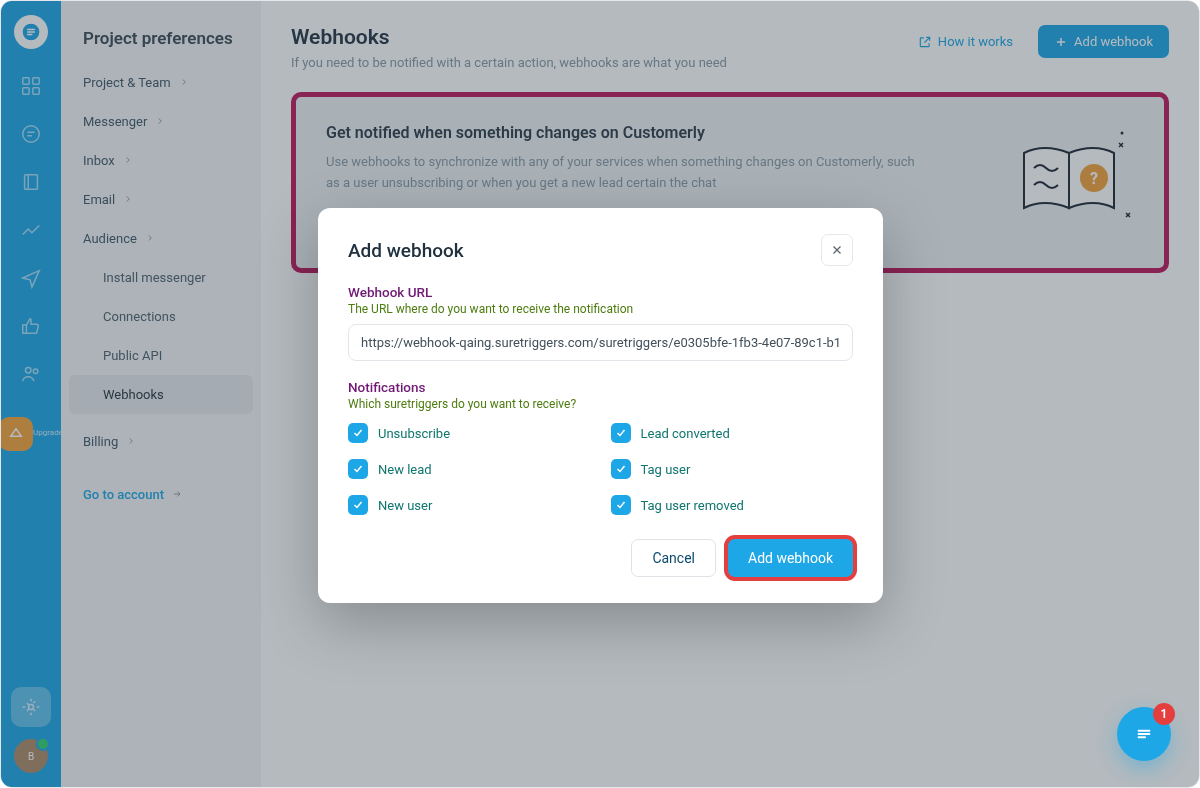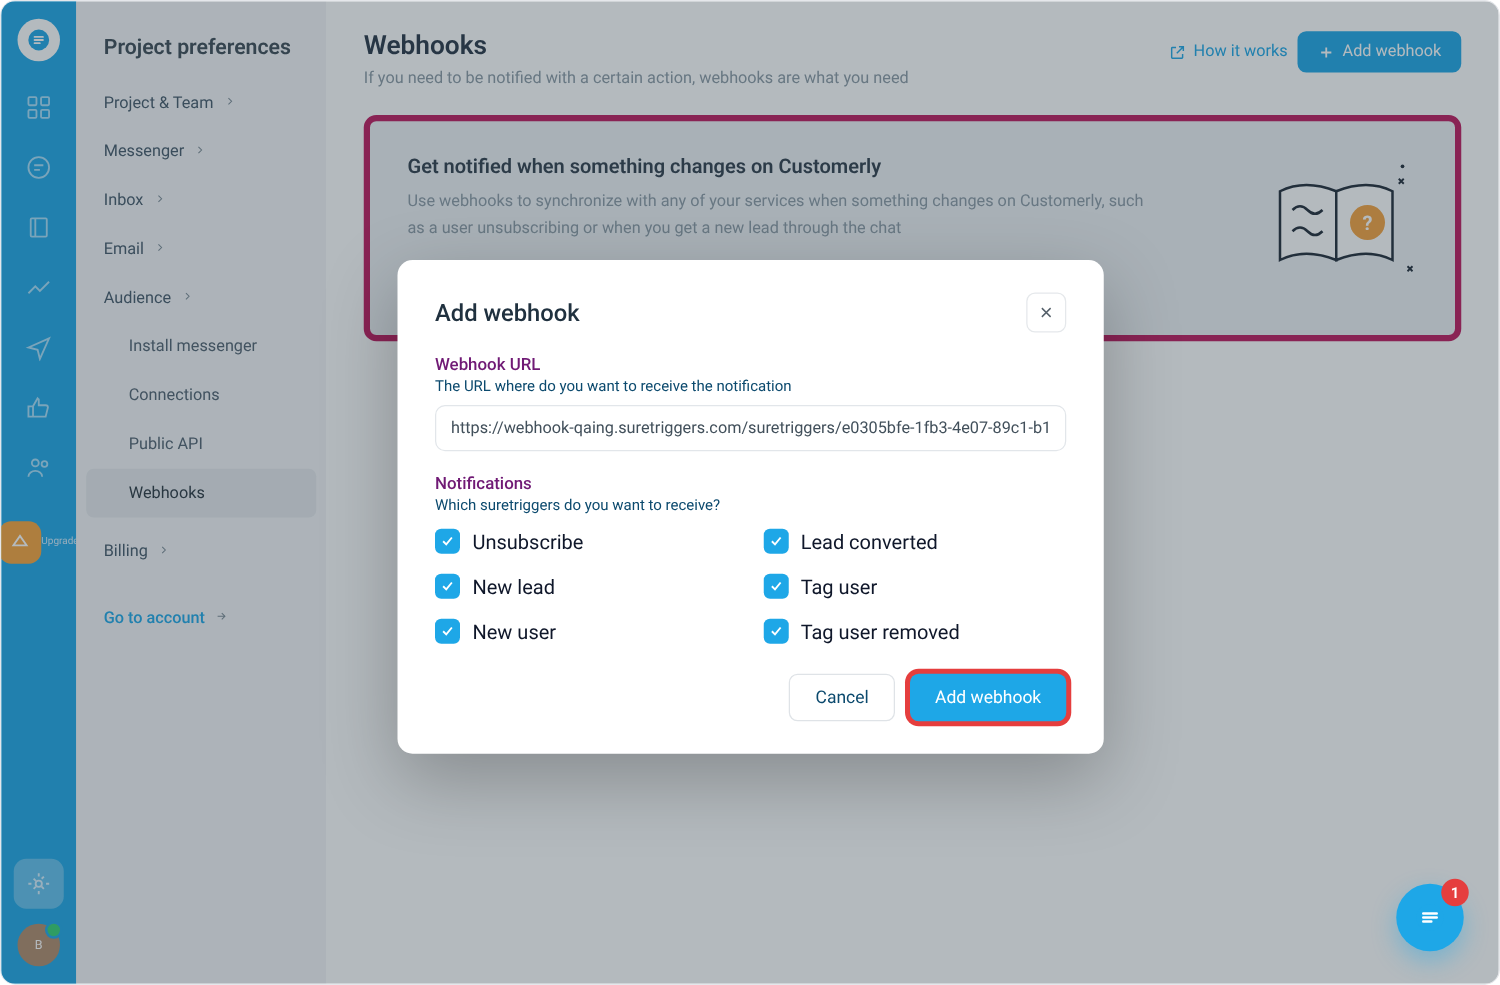--- a/index.html
+++ b/index.html
@@ -26,45 +26,45 @@
   .nav-item .chev { margin-left: 2px; }
   .nav-sub { padding: 12px 22px 12px 34px; font-size: 13px; color: #516170; cursor:pointer; border-radius: 6px; margin: 0 8px; }
   .nav-sub.active { background: #e6e9ed; color:#2a3640; }
   .nav-link { padding: 16px 22px; color: #1ea7e7; font-size: 13px; font-weight:500; display:flex; align-items:center; gap:8px; cursor:pointer; margin-top: 10px; }
 
   
   .main { flex: 1; background: #fff; padding: 24px 30px; position: relative; }
   .main-header { display:flex; align-items:flex-start; }
   .main-title { font-size: 21px; font-weight: 600; color: #273545; }
   .main-sub { font-size: 13px; color: #8a99a4; margin-top: 6px; }
-  .main-actions { margin-left:auto; display:flex; align-items:center; gap:8px; }
+  .main-actions { margin-left:auto; display:flex; align-items:center; gap:25px; }
   .howworks { color:#1ea7e7; font-size: 13px; display:flex; align-items:center; gap:6px; cursor:pointer; }
   .btn { background:#1ea7e7; color:#fff; border:none; border-radius: 7px; padding: 9px 16px; font-size: 13px; display:flex; align-items:center; gap:6px; cursor:pointer; }
   .info-card { margin-top: 22px; background:#eef1f5; border:5px solid #be185d; border-radius: 10px; padding: 26px 30px; display:flex; gap:20px; align-items:flex-start; }
   .info-card .ic-body { flex:1; }
   .info-card h3 { font-size: 16px; color:#2f3d4a; font-weight:600; margin-bottom: 10px; }
   .info-card p { font-size: 13px; color:#8a99a4; line-height:1.6; max-width: 600px; }
   .info-card .illus { width: 120px; }
   .card-btn { margin-top: 14px; width: 120px; height: 34px; background:#1ea7e7; border-radius:6px; }
 
   
   .overlay { position:absolute; inset:0; background: rgba(40,56,70,.35); }
   .modal { position:absolute; left:317px; top:207px; width:565px; background:#fff; border-radius: 12px; box-shadow: 0 20px 60px rgba(0,0,0,.25); padding: 26px 30px 26px 30px; }
   .modal-head { display:flex; align-items:center; margin-bottom: 18px; }
   .modal-title { font-size: 19px; font-weight:500; color:#20313f; }
   .close-btn { margin-left:auto; width:32px; height:32px; border:1px solid #e5e8eb; border-radius:7px; display:flex; align-items:center; justify-content:center; cursor:pointer; }
   .field-label { font-size: 13.5px; color:#701a75; font-weight:500; }
-  .field-help { font-size: 12px; color:#0c4a6e; margin-top:2px; margin-bottom:8px; }
+  .field-help { font-size: 12px; color:#4d7c0f; margin-top:2px; margin-bottom:8px; }
   .text-input { width:100%; border:1px solid #e2e6ea; border-radius:8px; padding: 10px 12px; font-size: 13px; color:#42505b; }
   .section-gap { height: 18px; }
   .checks { display:grid; grid-template-columns: 1fr 1fr; row-gap: 16px; column-gap: 20px; margin-top: 12px; }
   .check-row { display:flex; align-items:center; gap:10px; }
   .checkbox { width:20px; height:20px; border-radius:5px; background:#1ea7e7; display:flex; align-items:center; justify-content:center; cursor:pointer; flex-shrink:0; }
   .checkbox svg { width:12px; height:12px; stroke:#fff; stroke-width:3; fill:none; }
-  .check-label { font-size: 16px; color:#0f172a; }
+  .check-label { font-size: 13px; color:#0f766e; }
   .modal-actions { display:flex; justify-content:flex-end; gap:12px; margin-top: 24px; }
   .btn-outline { background:#fff; border:1px solid #dfe3e7; color:#0c4a6e; border-radius:7px; padding: 10px 20px; font-size:14px; cursor:pointer; }
   .btn-primary-hl { background:#1ea7e7; color:#fff; border:none; border-radius:7px; padding: 10px 20px; font-size:14px; cursor:pointer; box-shadow: 0 0 0 4px #e53e3e; }
 
   
   .chat-fab { position:absolute; right:28px; bottom:26px; width:54px; height:54px; border-radius:50%; background:#1ea7e7; display:flex; align-items:center; justify-content:center; box-shadow: 0 8px 20px rgba(30,167,231,.4); }
   .chat-fab .badge { position:absolute; top:-4px; right:-4px; width:22px; height:22px; border-radius:50%; background:#e53e3e; color:#fff; font-size:12px; display:flex; align-items:center; justify-content:center; font-weight:600; }
 
   .chev svg, .arrow svg { width:10px; height:10px; stroke:#7b8994; fill:none; stroke-width:2; }
 </style>
@@ -213,21 +213,21 @@
               <path d="M12 5v14M5 12h14"></path>
             </svg>
           <span>Add webhook</span>
         </button>
       </div>
     </div>
 
     <div class="info-card">
       <div class="ic-body">
         <h3>Get notified when something changes on Customerly</h3>
-        <p>Use webhooks to synchronize with any of your services when something changes on Customerly, such as a user unsubscribing or when you get a new lead through the chat</p>
+        <p>Use webhooks to synchronize with any of your services when something changes on Customerly, such as a user unsubscribing or when you get a new lead certain the chat</p>
         <div class="card-btn"></div>
       </div>
       <div class="illus">
         <svg viewBox="0 0 120 100" width="120" height="100">
           <path d="M10 30 Q30 20 55 30 L55 85 Q30 75 10 85 Z" fill="#fff" stroke="#1f2a37" stroke-width="2"></path>
           <path d="M55 30 Q80 20 100 30 L100 85 Q80 75 55 85 Z" fill="#fff" stroke="#1f2a37" stroke-width="2"></path>
           <circle cx="80" cy="55" r="14" fill="#f4a23e"></circle>
           <text x="80" y="61" text-anchor="middle" font-size="16" fill="#fff" font-weight="bold">?</text>
           <path d="M20 45 q6 -6 12 0 q6 6 12 0" stroke="#1f2a37" fill="none" stroke-width="2"></path>
           <path d="M20 62 q6 -6 12 0 q6 6 12 0" stroke="#1f2a37" fill="none" stroke-width="2"></path>

